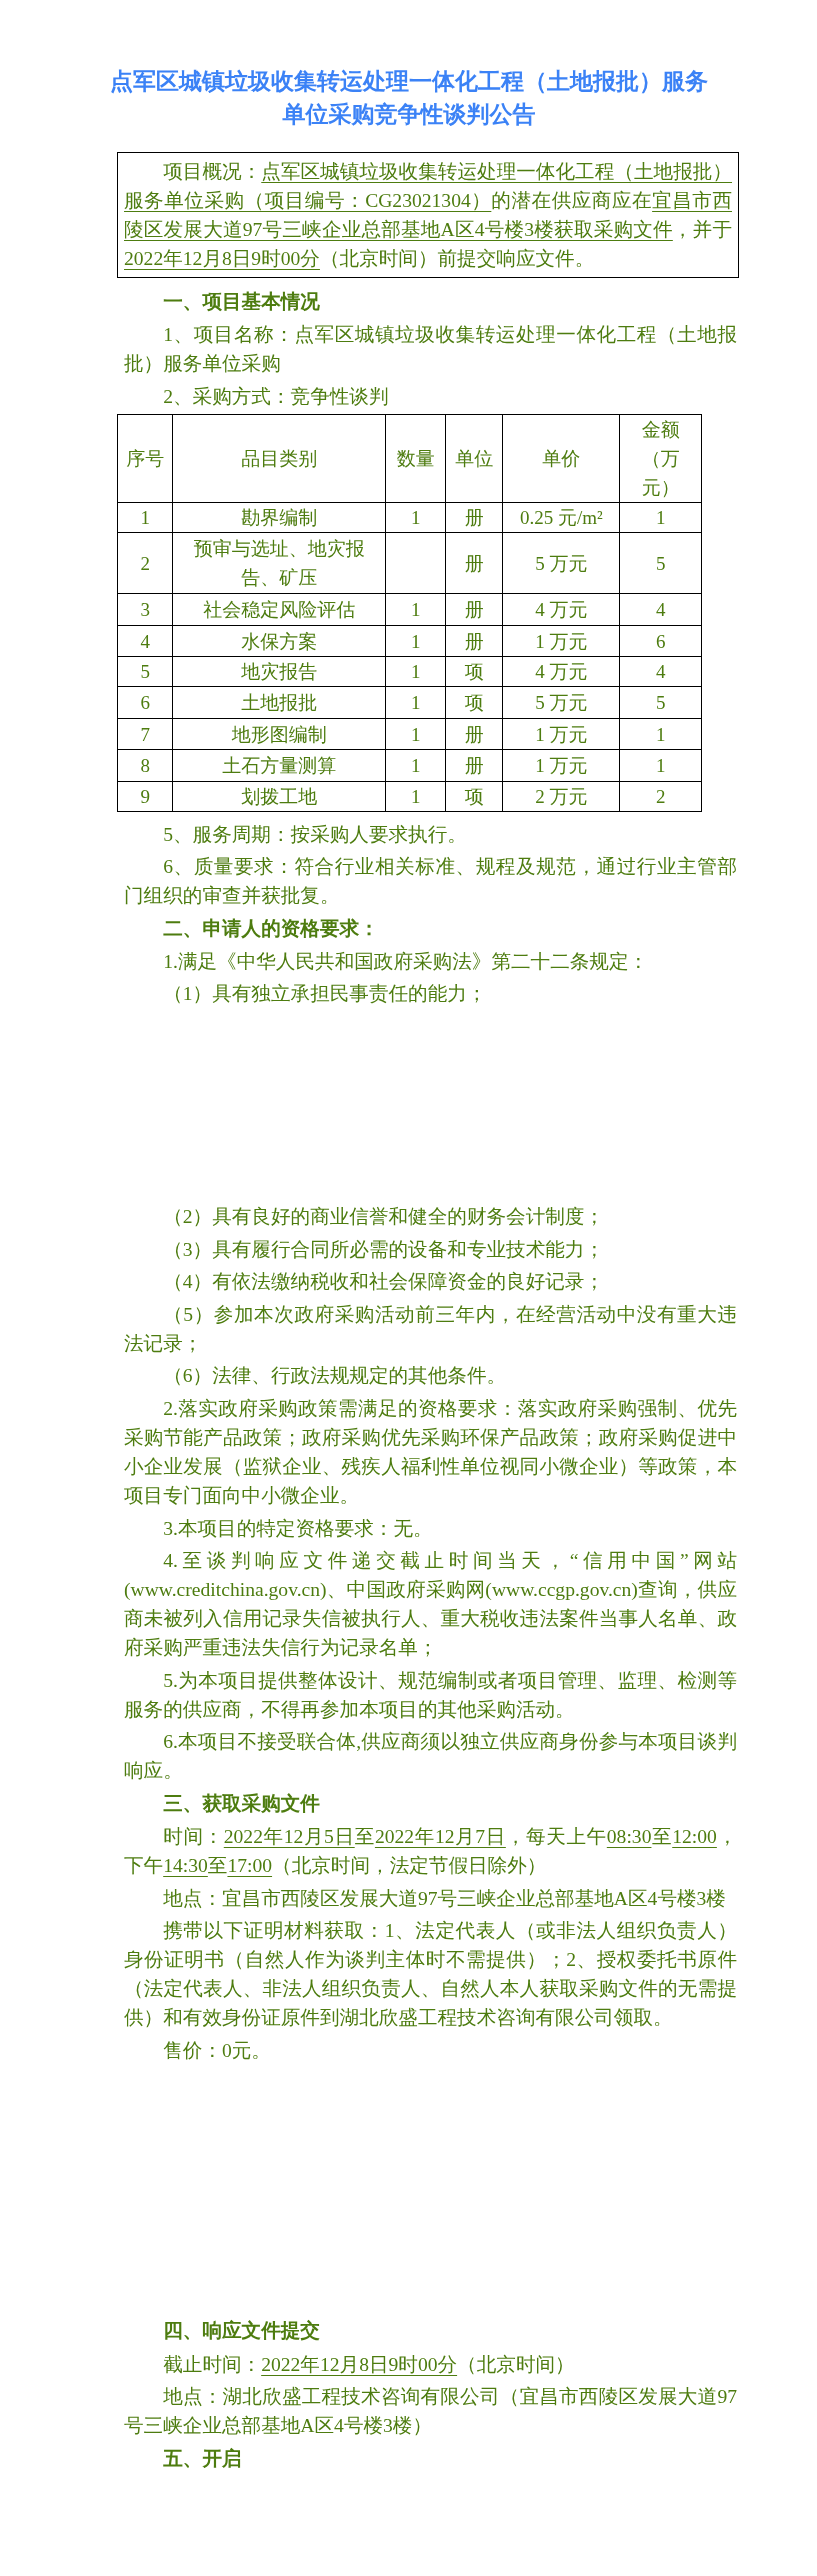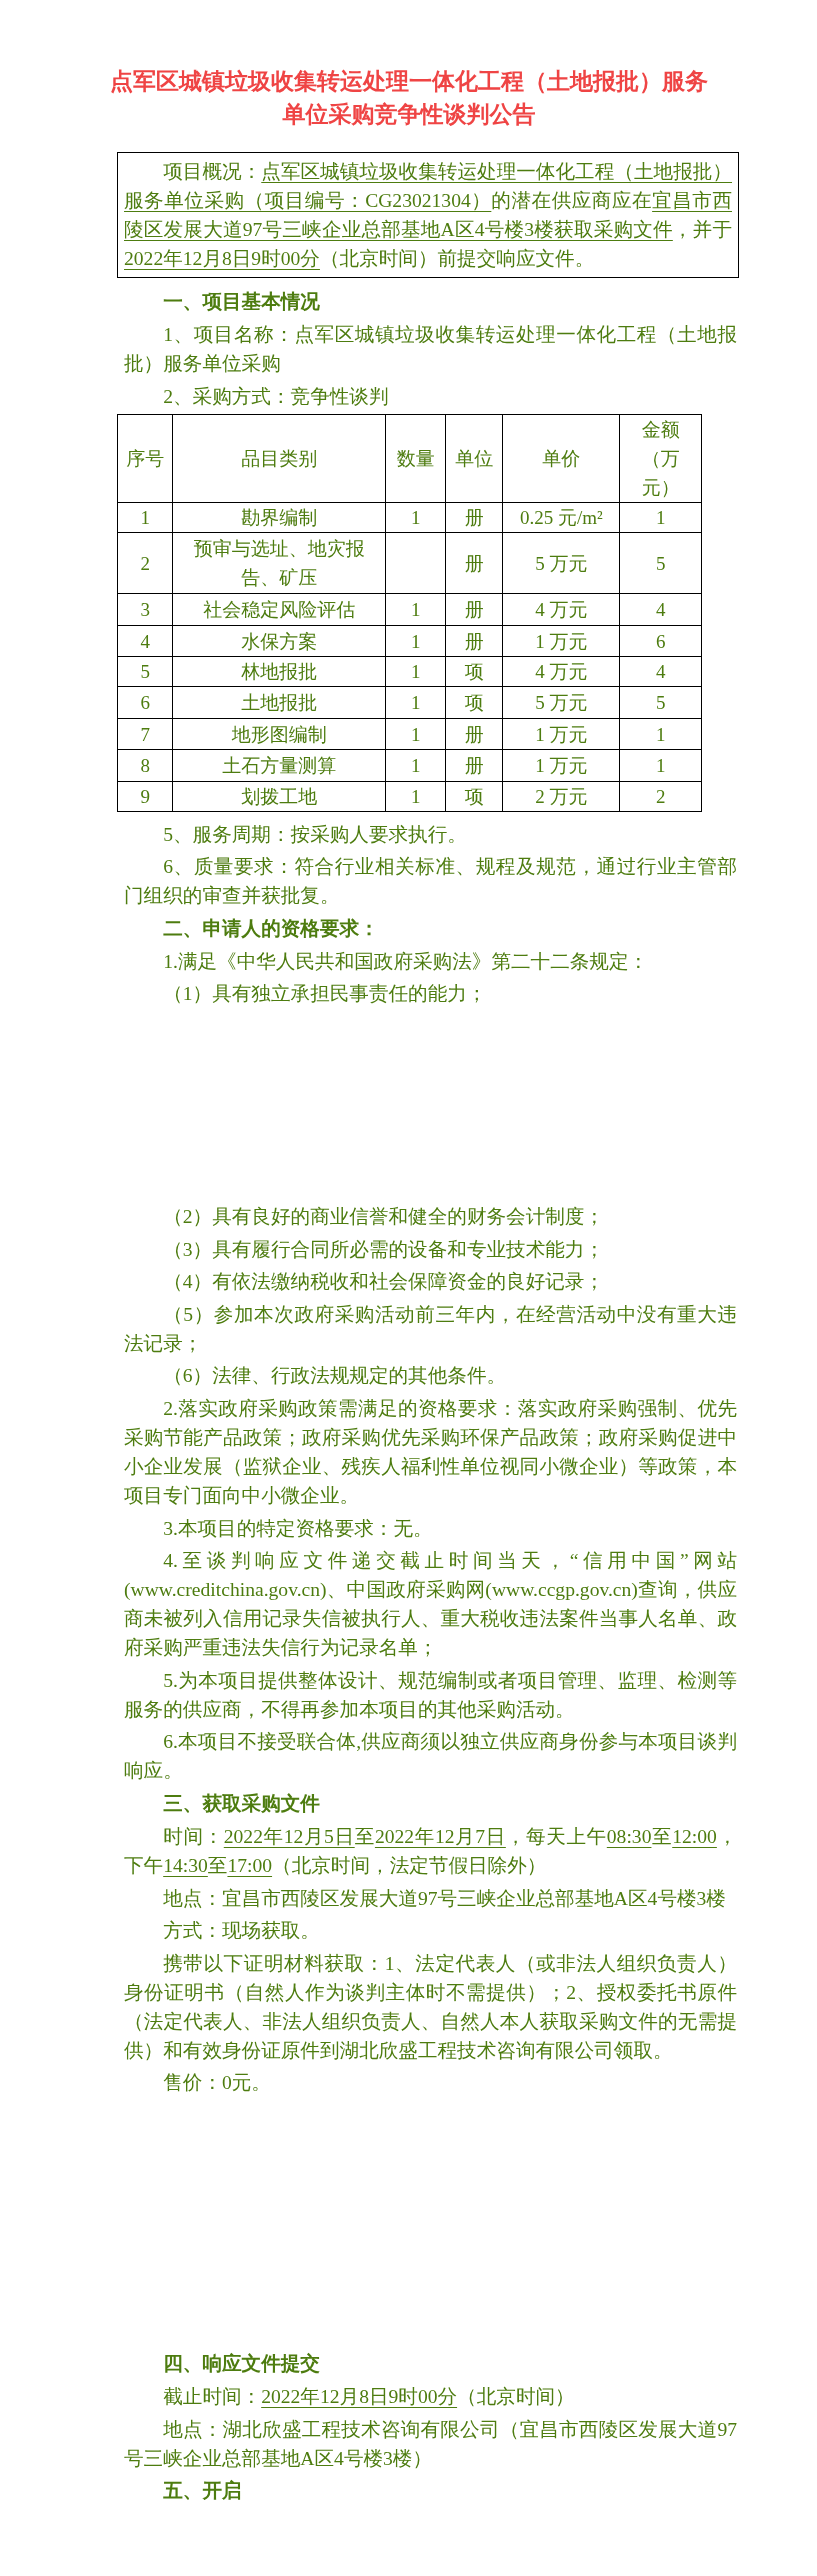--- a/index.html
+++ b/index.html
@@ -9,21 +9,21 @@
     background:#ffffff;color:#000;
     overflow:hidden;
   }
   .titles{
     padding-top:65px;
     text-align:center;
     font-family:"Liberation Sans","DejaVu Sans",sans-serif;
     font-weight:bold;
     font-size:23px;
     line-height:33px;
-    color:#ef4444;
+    color:#3b82f6;
   }
   .content{
     padding:20.6px 81px 0 124px;
     font-family:"Liberation Serif","DejaVu Serif",serif;
     font-size:19.6px;
     line-height:29px;
     text-align:justify;
     color:#4d7c0f;
   }
   .para{ text-indent:2em; margin:0 0 3.6px 0; }
@@ -123,21 +123,21 @@
           <tr style="height: 31px;">
             <td>4</td>
             <td>水保方案</td>
             <td>1</td>
             <td>册</td>
             <td>1 万元</td>
             <td>6</td>
           </tr>
           <tr style="height: 30px;">
             <td>5</td>
-            <td>林地报批</td>
+            <td>地灾报告</td>
             <td>1</td>
             <td>项</td>
             <td>4 万元</td>
             <td>4</td>
           </tr>
           <tr style="height: 32px;">
             <td>6</td>
             <td>土地报批</td>
             <td>1</td>
             <td>项</td>
@@ -182,21 +182,20 @@
       <div class="para"><span>（5）参加本次政府采购活动前三年内，在经营活动中没有重大违法记录；</span></div>
       <div class="para"><span>（6）法律、行政法规规定的其他条件。</span></div>
       <div class="para"><span>2.落实政府采购政策需满足的资格要求：落实政府采购强制、优先采购节能产品政策；政府采购优先采购环保产品政策；政府采购促进中小企业发展（监狱企业、残疾人福利性单位视同小微企业）等政策，本项目专门面向中小微企业。</span></div>
       <div class="para"><span>3.本项目的特定资格要求：无。</span></div>
       <div class="para"><span>4.至谈判响应文件递交截止时间当天，“信用中国”网站(www.creditchina.gov.cn)、中国政府采购网(www.ccgp.gov.cn)查询，供应商未被列入信用记录失信被执行人、重大税收违法案件当事人名单、政府采购严重违法失信行为记录名单；</span></div>
       <div class="para"><span>5.为本项目提供整体设计、规范编制或者项目管理、监理、检测等服务的供应商，不得再参加本项目的其他采购活动。</span></div>
       <div class="para"><span>6.本项目不接受联合体,供应商须以独立供应商身份参与本项目谈判响应。</span></div>
       <div class="h"><span>三、获取采购文件</span></div>
       <div class="para"><span>时间：</span><u>2022年12月5日</u><span>至</span><u>2022年12月7日</u><span>，每天上午</span><u>08:30</u><span>至</span><u>12:00</u><span>，下午</span><u>14:30</u><span>至</span><u>17:00</u><span>（北京时间，法定节假日除外）</span></div>
       <div class="para"><span>地点：宜昌市西陵区发展大道97号三峡企业总部基地A区4号楼3楼</span></div>
-      <div class="para"><span>方式：现场获取。</span></div>
       <div class="para"><span>携带以下证明材料获取：1、法定代表人（或非法人组织负责人）身份证明书（自然人作为谈判主体时不需提供）；2、授权委托书原件（法定代表人、非法人组织负责人、自然人本人获取采购文件的无需提供）和有效身份证原件到湖北欣盛工程技术咨询有限公司领取。</span></div>
       <div class="para"><span>售价：0元。</span></div>
       <div class="gap" style="height: 247px;"></div>
       <div class="h"><span>四、响应文件提交</span></div>
       <div class="para"><span>截止时间：</span><u>2022年12月8日9时00分</u><span>（北京时间）</span></div>
       <div class="para"><span>地点：湖北欣盛工程技术咨询有限公司（宜昌市西陵区发展大道97号三峡企业总部基地A区4号楼3楼）</span></div>
       <div class="h"><span>五、开启</span></div>
     </div>
 
 </div>

